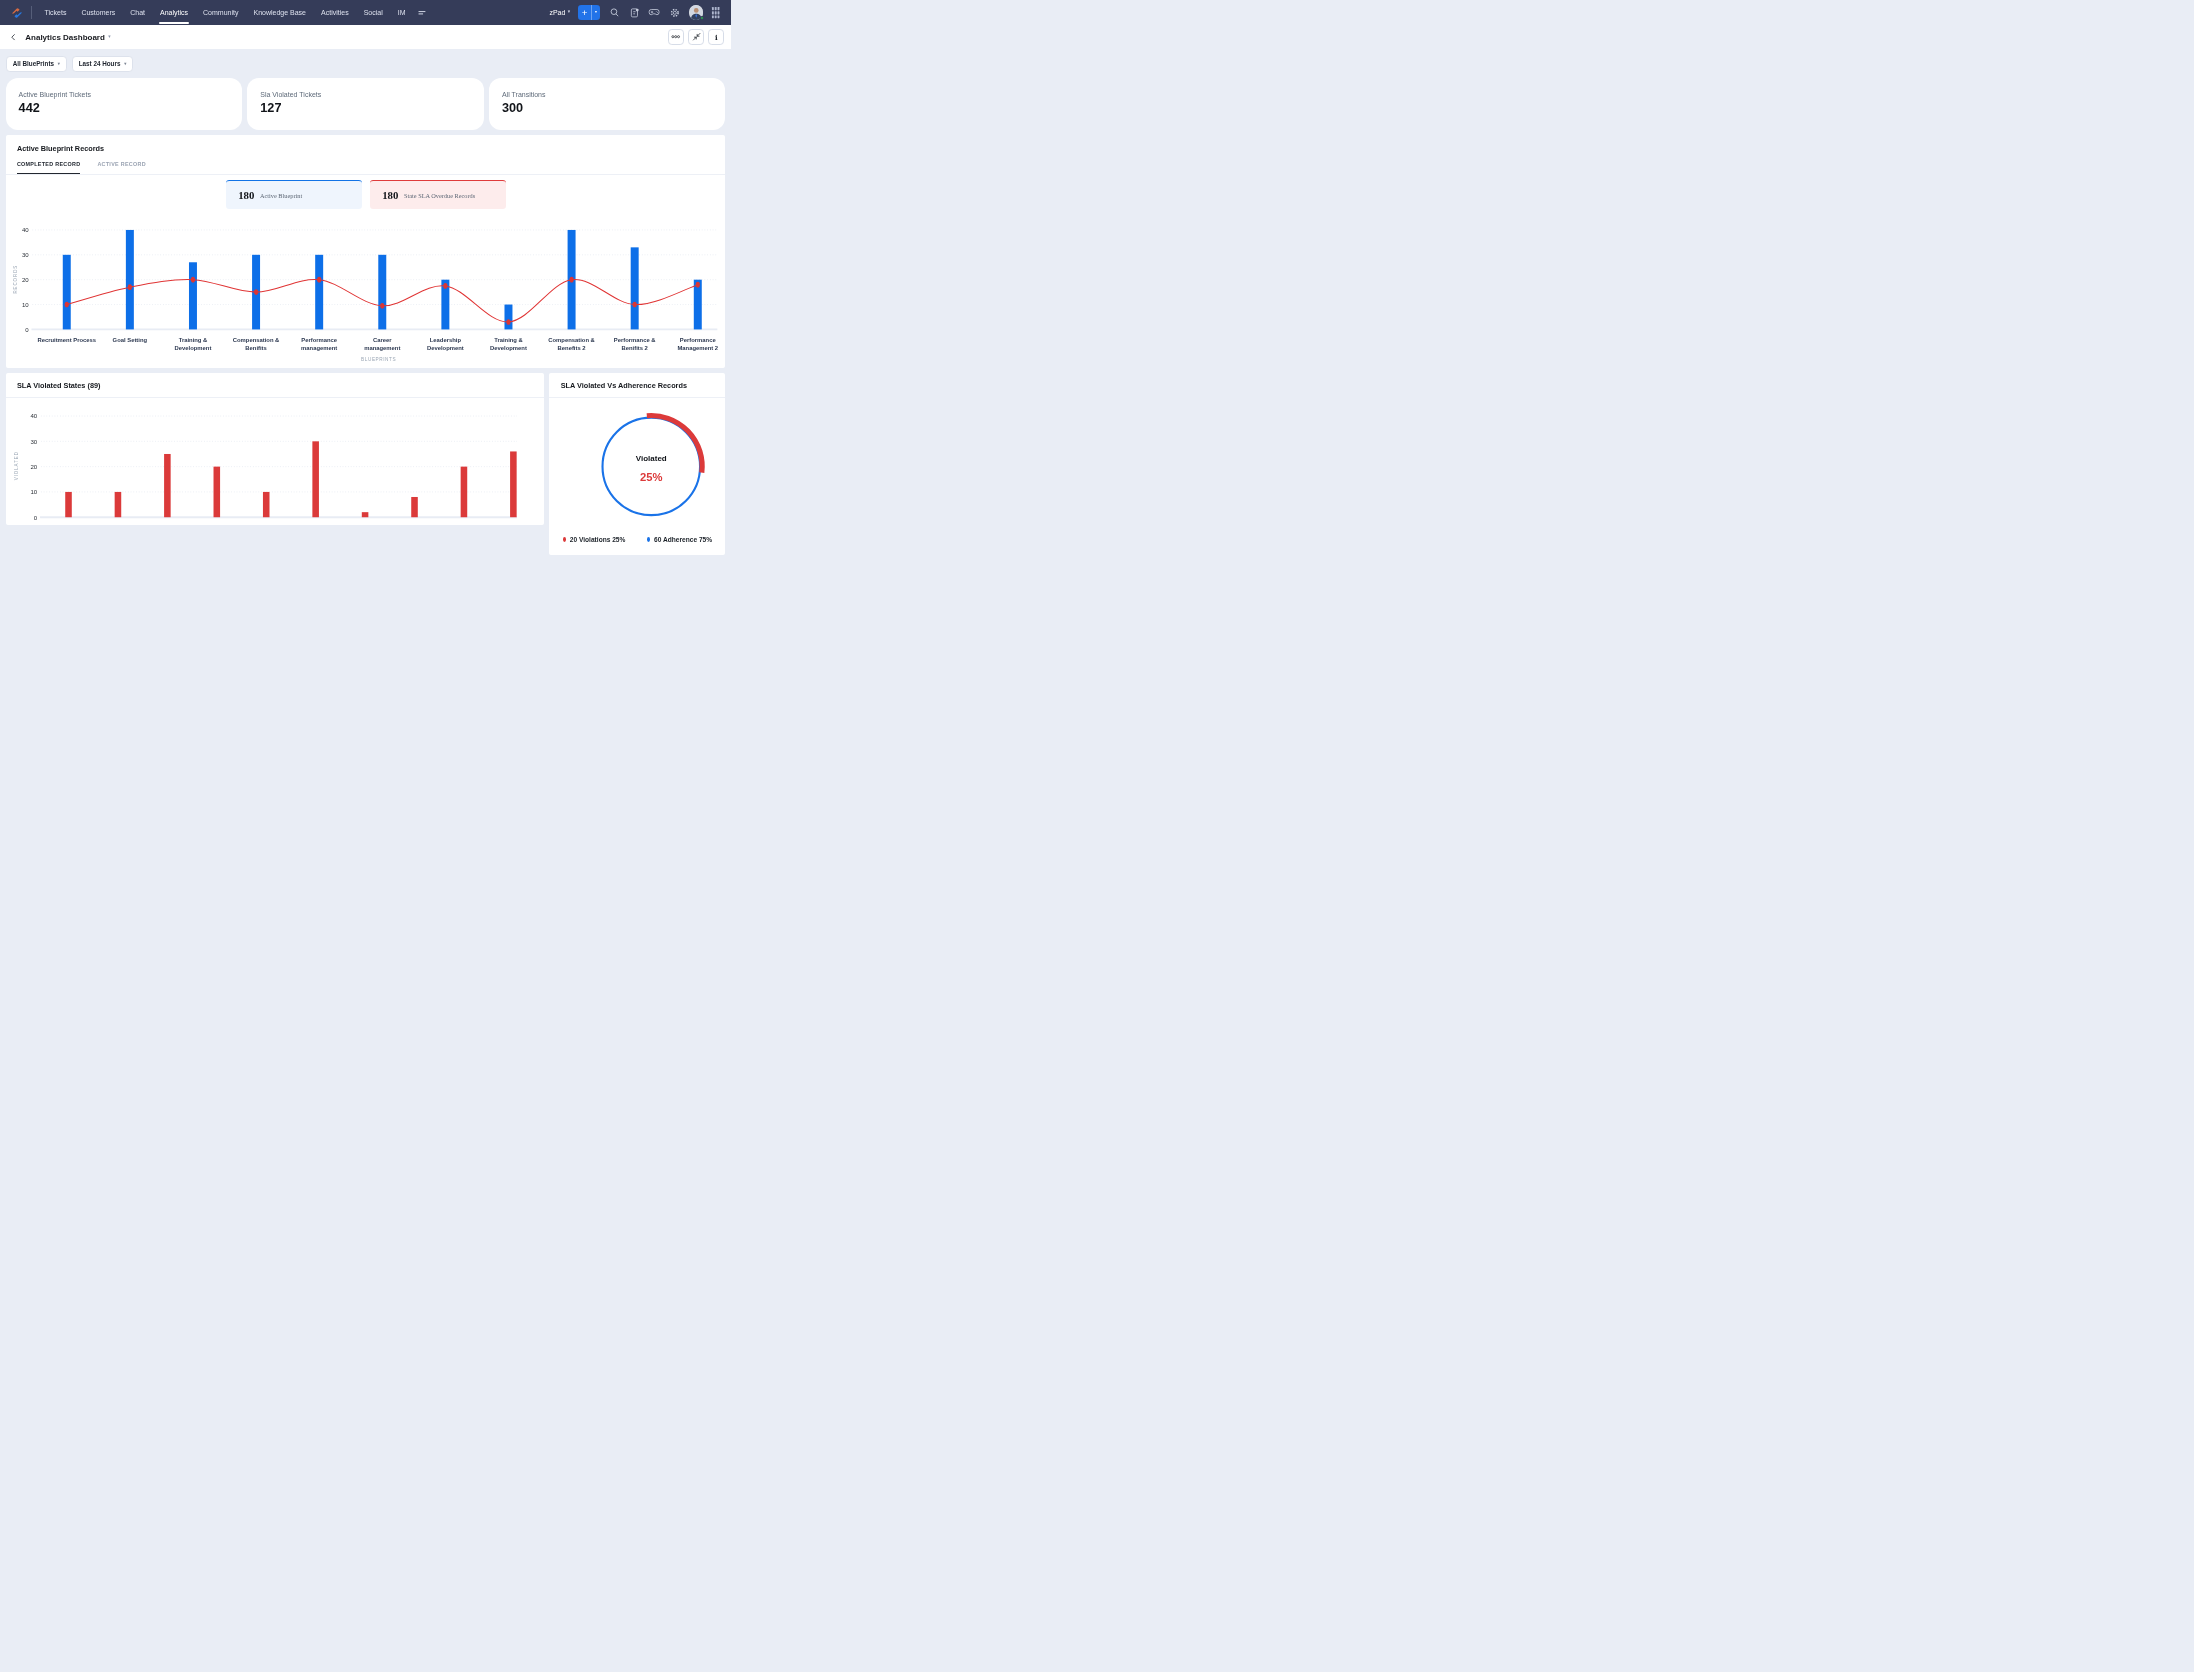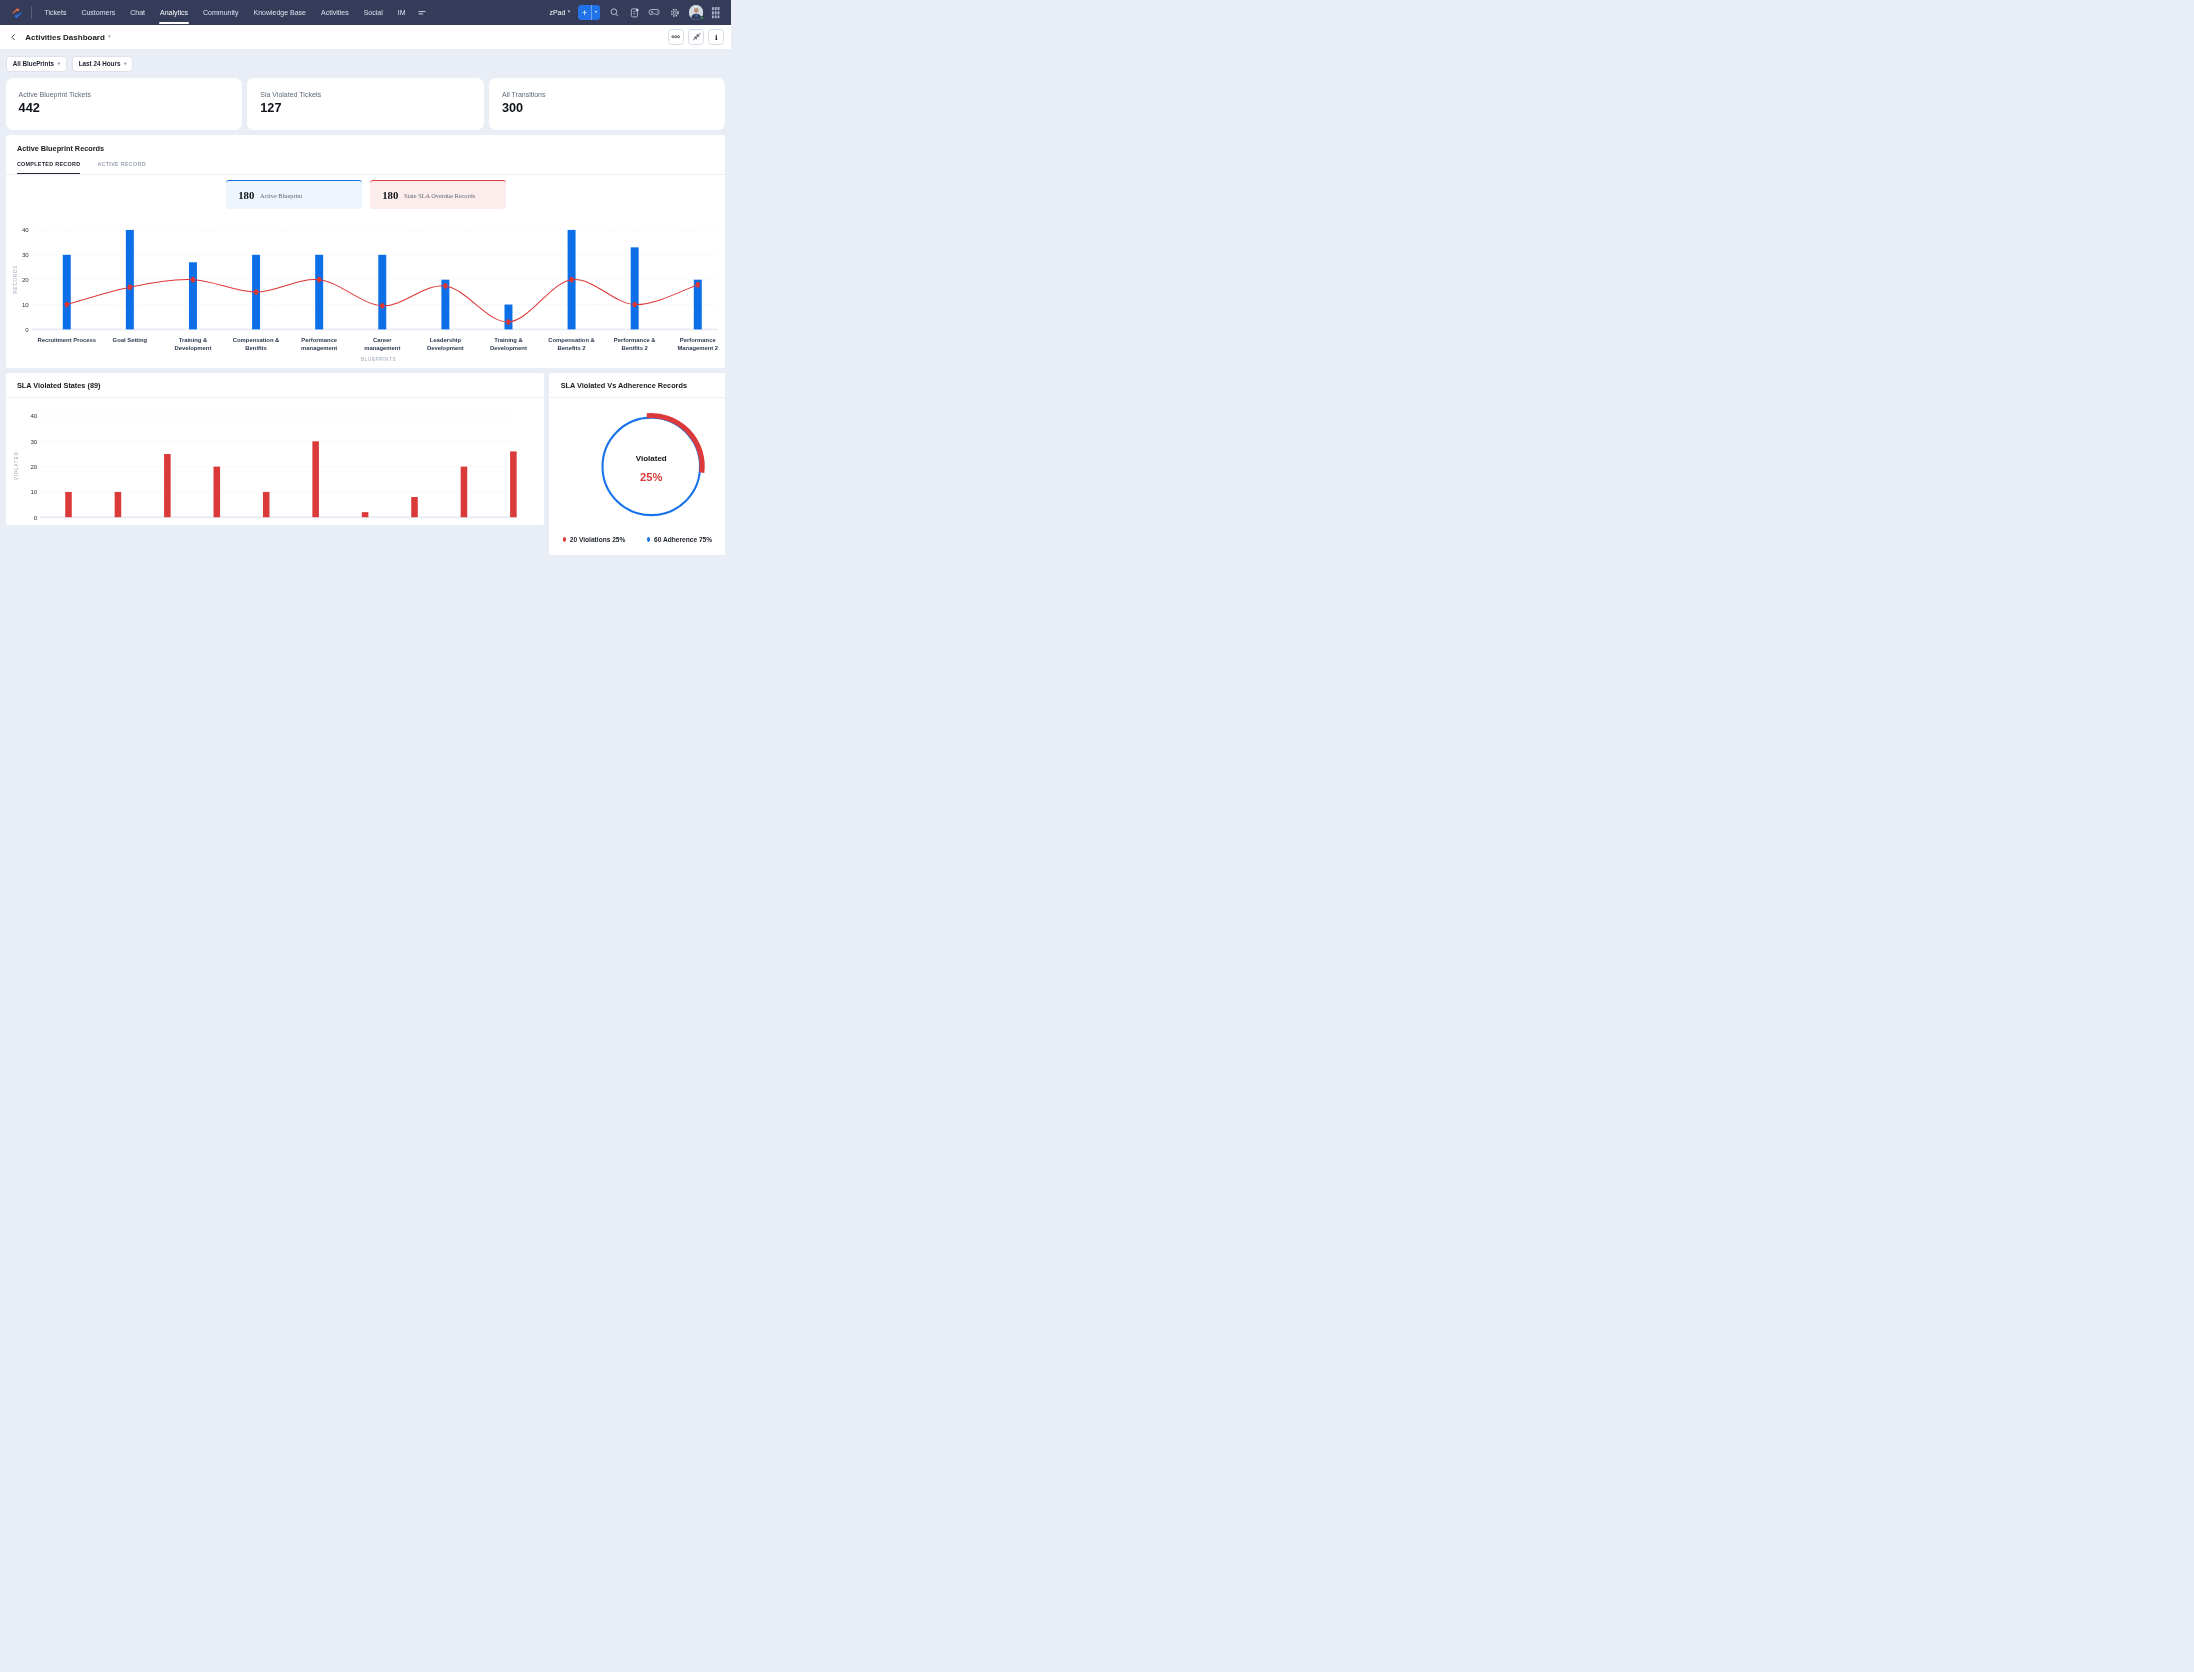--- a/index.html
+++ b/index.html
@@ -37,21 +37,21 @@
   .sq-btn { width:16px; height:16px; border:0.5px solid #d7dde8; border-radius:3.8px; background:#fff; display:flex; align-items:center; justify-content:center; cursor:pointer; }
   .icon-info::after { content:"i"; font-weight:800; font-size:7px; color:#1c2128; font-family:"DejaVu Serif",serif; }
 
   
   .filters { display:flex; gap:4.7px; padding:6.6px 5.6px 5.6px; }
   .filter-btn { height:16px; background:#fff; border:0.5px solid #dde2ec; border-radius:3.8px; display:flex; align-items:center; gap:3.8px; padding:0 6.1px; font-size:6.3px; font-weight:700; color:#1b212b; cursor:pointer; }
   .filter-btn .caret::after { font-size:4.2px; color:#7d8694; }
 
   
   .cards { display:flex; gap:5.2px; margin:0.9px 5.6px 0; }
-  .card { flex:1; background:#fff; border-radius:7px; height:52px; padding:12.7px 13px; }
+  .card { flex:1; background:#fff; border-radius:12px; height:52px; padding:12.7px 13px; }
   .card .lbl { font-size:7px; color:#5e6a79; }
   .card .val { font-size:12.7px; font-weight:800; color:#111419; margin-top:3.3px; }
 
   
   .panel { background:#fff; border-radius:2px; }
   .records-panel { margin:4.7px 5.6px; height:233px; }
   .panel-title { font-size:7.3px; font-weight:700; color:#15181d; padding:8.4px 11.3px 0; }
   .tabs { display:flex; gap:17px; padding:8px 11.3px 0; border-bottom:0.5px solid #edf0f6; }
   .tab { font-size:5.4px; font-weight:700; letter-spacing:0.3px; color:#9aa3b2; padding-bottom:6.1px; border-bottom:1.2px solid transparent; cursor:pointer; }
   .tab.active { color:#1c222b; border-bottom-color:#23272f; }
@@ -165,21 +165,21 @@
     </span>
   </div>
 </div>
 
 <div class="pagehead">
   <span class="back-btn">
     <svg width="8.4" height="8.4" viewBox="0 0 18 18" fill="none" stroke="#2a2f38" stroke-width="1.8" stroke-linecap="round">
         <path d="M11.5 3.5 L6 9 L11.5 14.5"></path>
       </svg>
   </span>
-  <span class="page-title">Activities Dashboard</span>
+  <span class="page-title">Analytics Dashboard</span>
   <span class="caret"></span>
   <div class="head-actions">
     <span class="sq-btn">
       <svg width="9.4" height="9.4" viewBox="0 0 20 20" fill="none" stroke="#1c2128" stroke-width="1.5">
         <circle cx="4" cy="10" r="2.2"></circle>
           <circle cx="10" cy="10" r="2.2"></circle>
           <circle cx="16" cy="10" r="2.2"></circle>
       </svg>
     </span>
     <span class="sq-btn">

